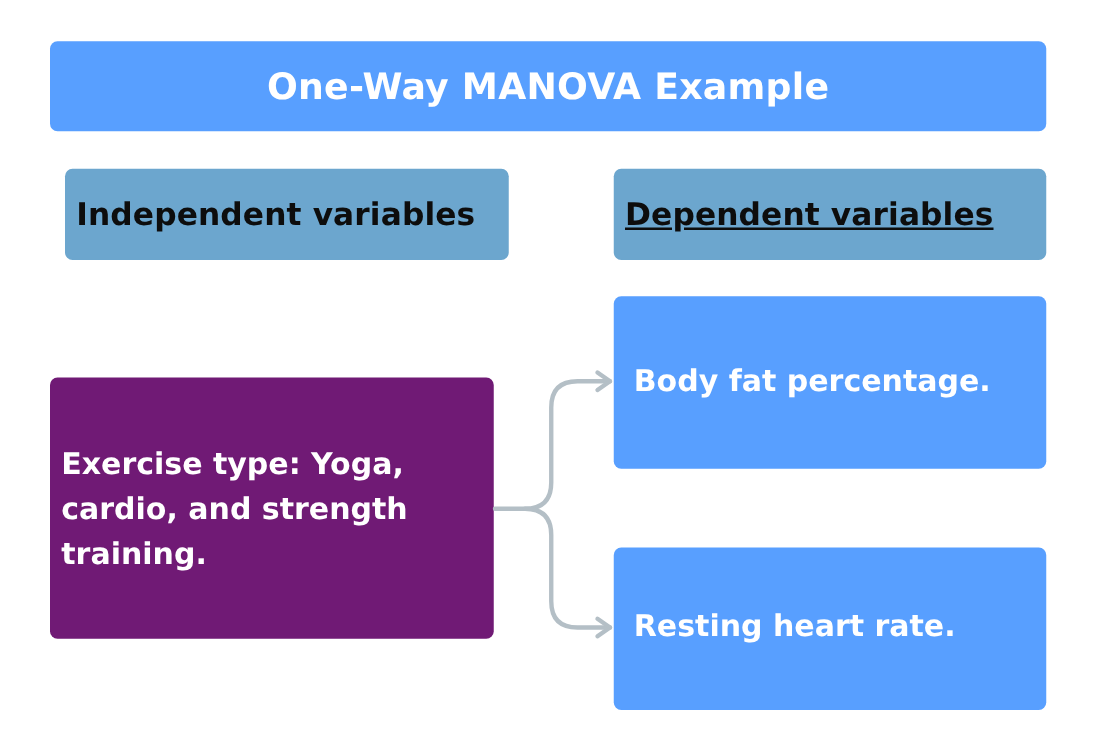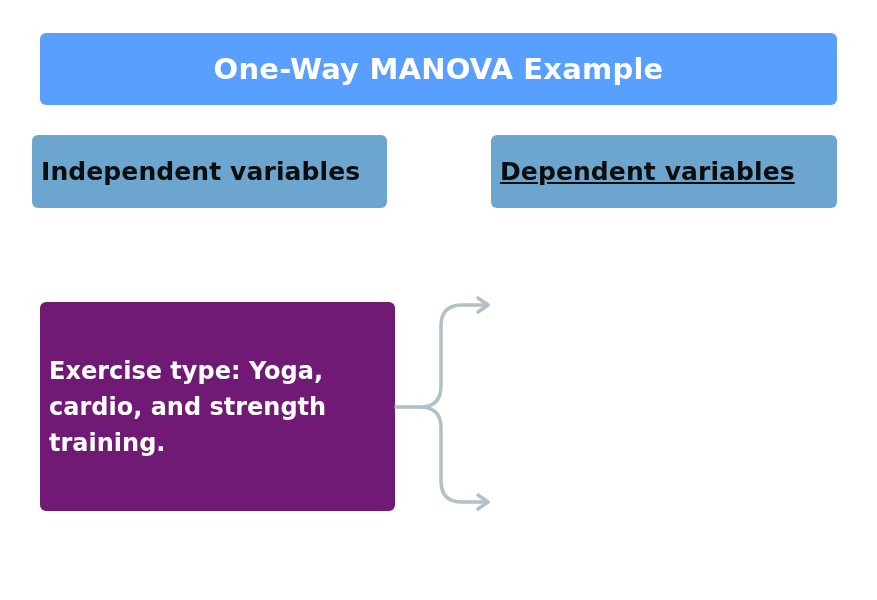--- a/index.html
+++ b/index.html
@@ -69,33 +69,39 @@
   </style>
 </head>
 <body>
 
 <div class="canvas">
 
   <div class="box title-box" style="background:#589FFF;">
     <span>One-Way MANOVA Example</span>
   </div>
 
-  <div class="box header-box" style="left:32px; width:355px; background:#6CA6CE;">
+  <div class="box header-box" style="left:52px; width:355px; background:#6CA6CE;">
     <span>Independent variables</span>
   </div>
 
   <div class="box header-box" style="left:491px; width:346px; background:#6CA6CE;text-decoration:underline;">
     <span>Dependent variables</span>
   </div>
 
   <div class="box iv-box" style="background:#701a75;">
     <span class="node-text">Exercise type: Yoga, cardio, and strength training.</span>
   </div>
 
+  <div class="box dv-box-1" style="background:#589FFF;">
+    <span class="node-text" style="padding-left:16px;">Body fat percentage.</span>
+  </div>
 
+  <div class="box dv-box-2" style="background:#589FFF;">
+    <span class="node-text" style="padding-left:16px;">Resting heart rate.</span>
+  </div>
 
   <svg class="connectors" viewBox="0 0 877 600">
     <g fill="none" stroke="#B4BFC6" stroke-width="3.5" stroke-linecap="round" stroke-linejoin="round">
       <path d="M396 407 L420 407 Q441 407 441 386 L441 326 Q441 305 462 305 L488 305"></path>
       <path d="M478 298 L488 305 L478 312"></path>
       <path d="M420 407 Q441 407 441 428 L441 481 Q441 502 462 502 L488 502"></path>
       <path d="M478 495 L488 502 L478 509"></path>
     </g>
   </svg>
 

